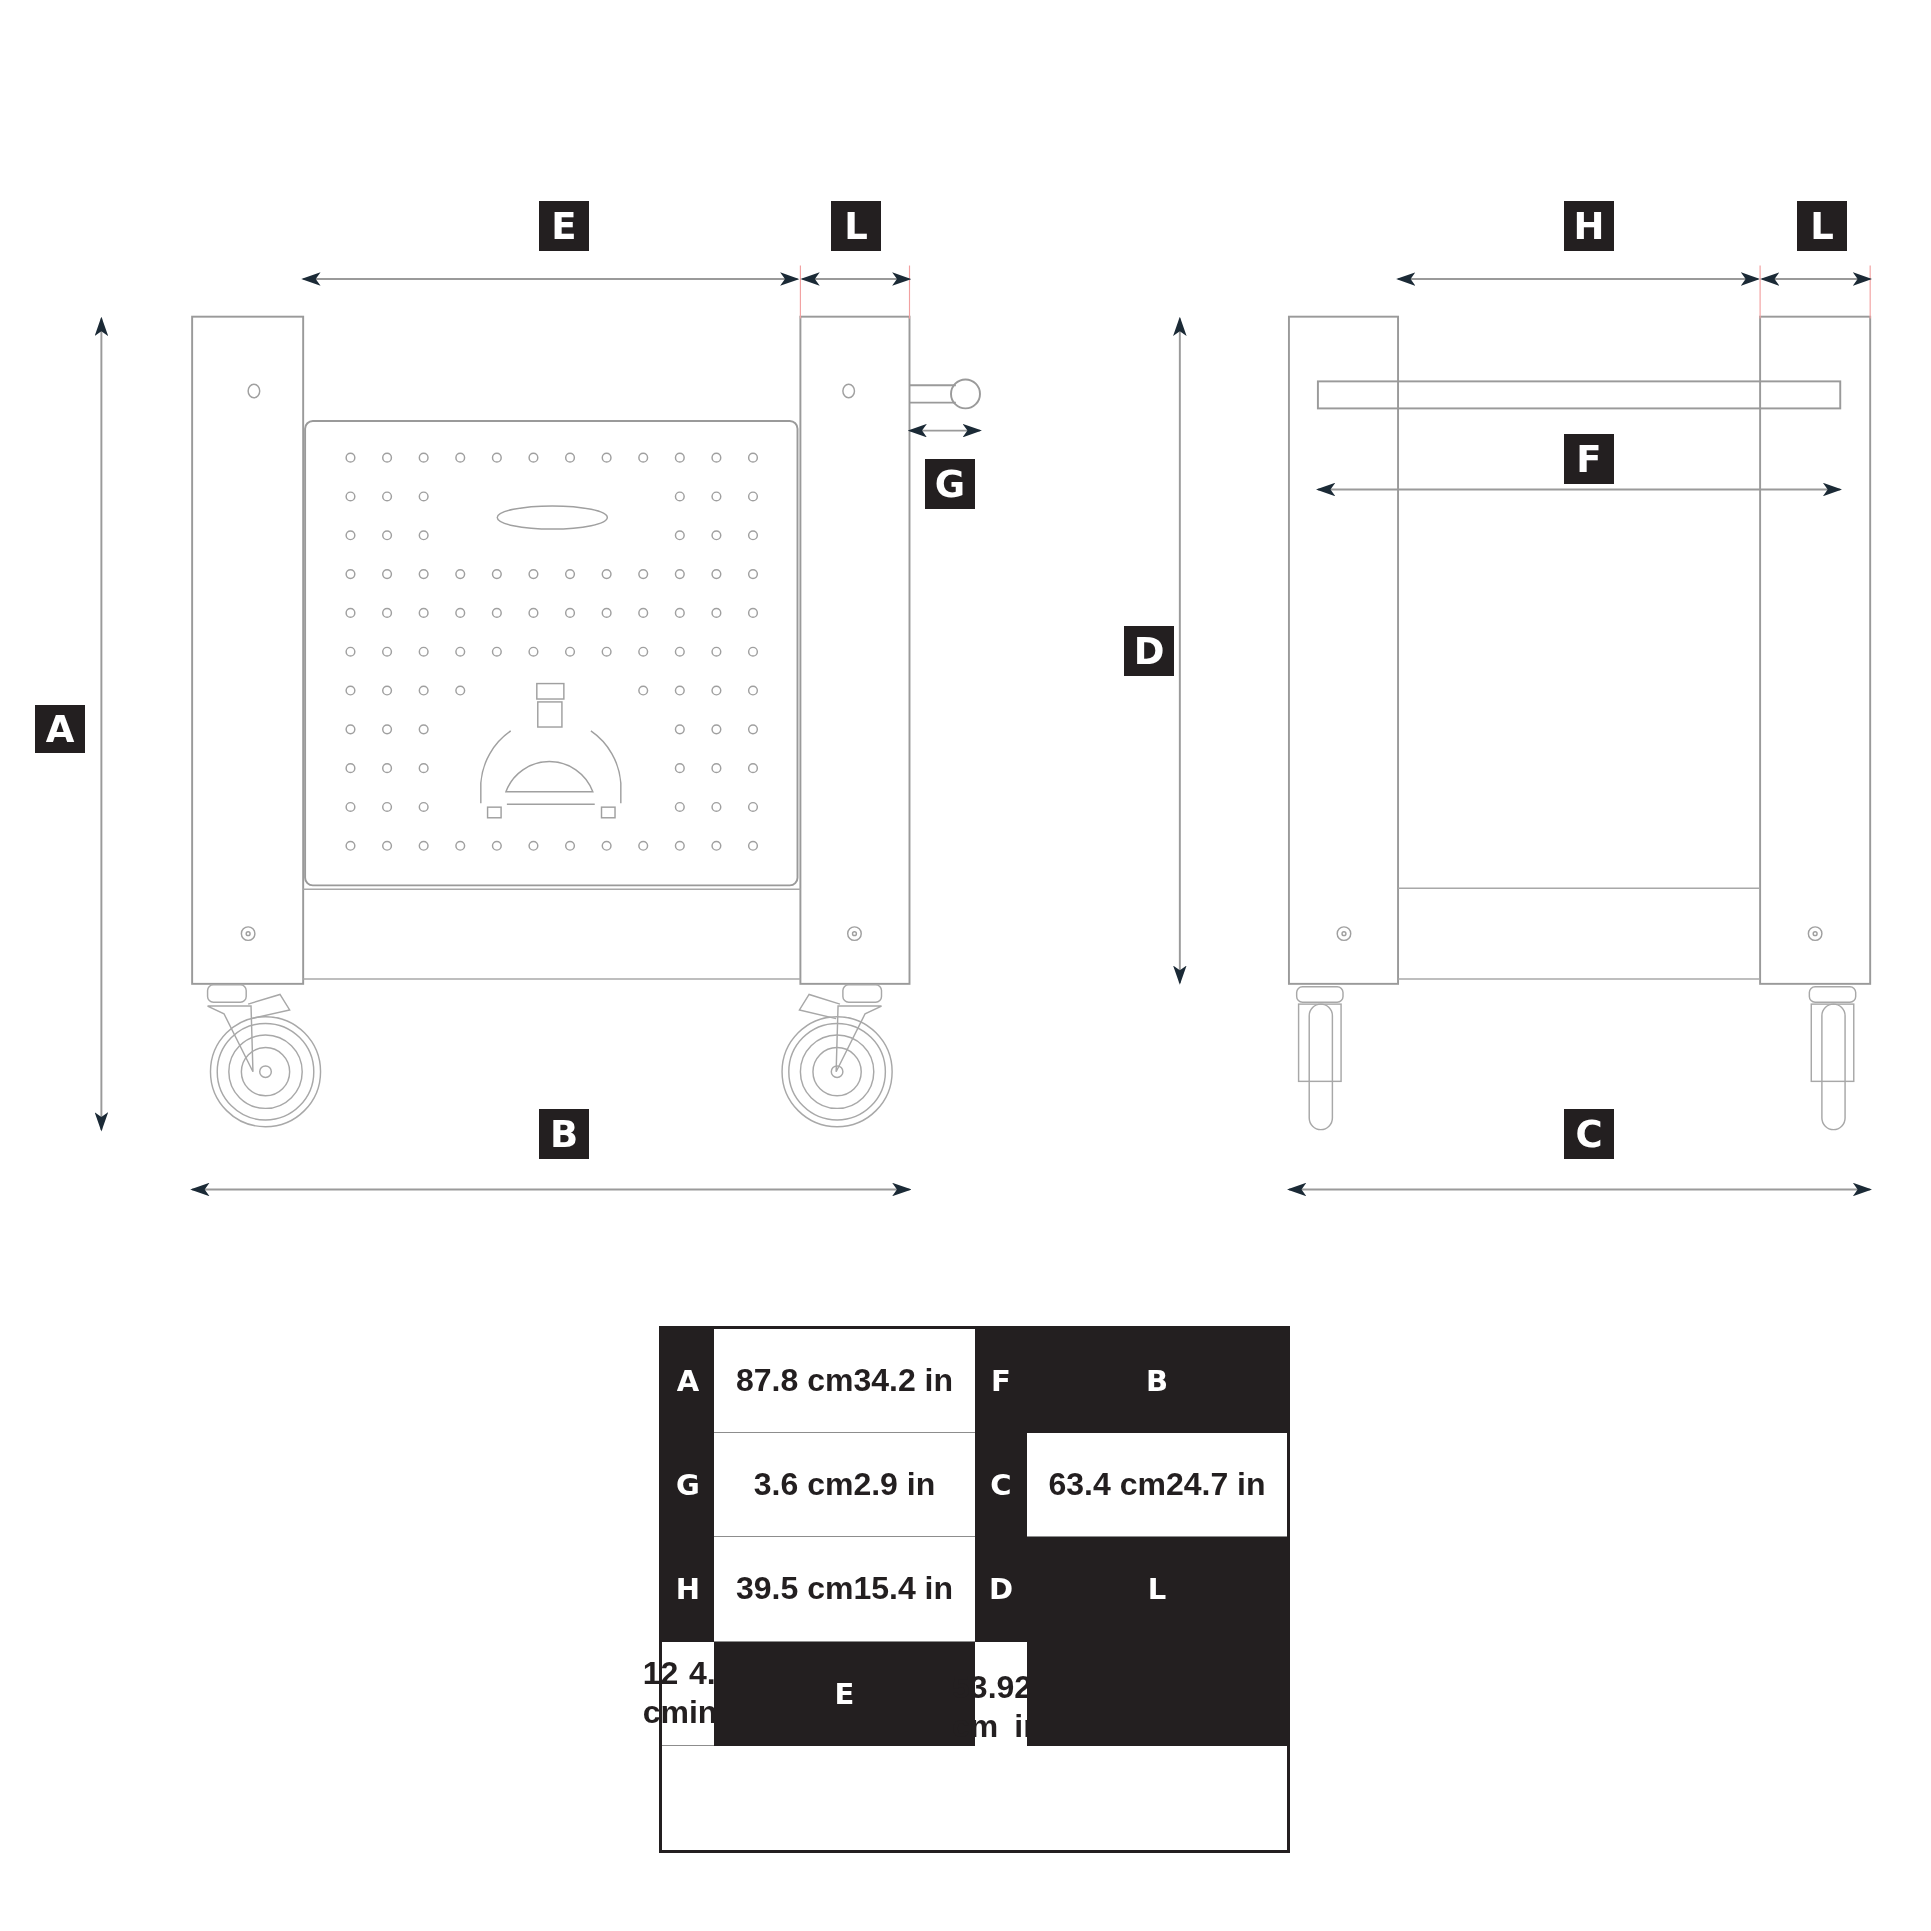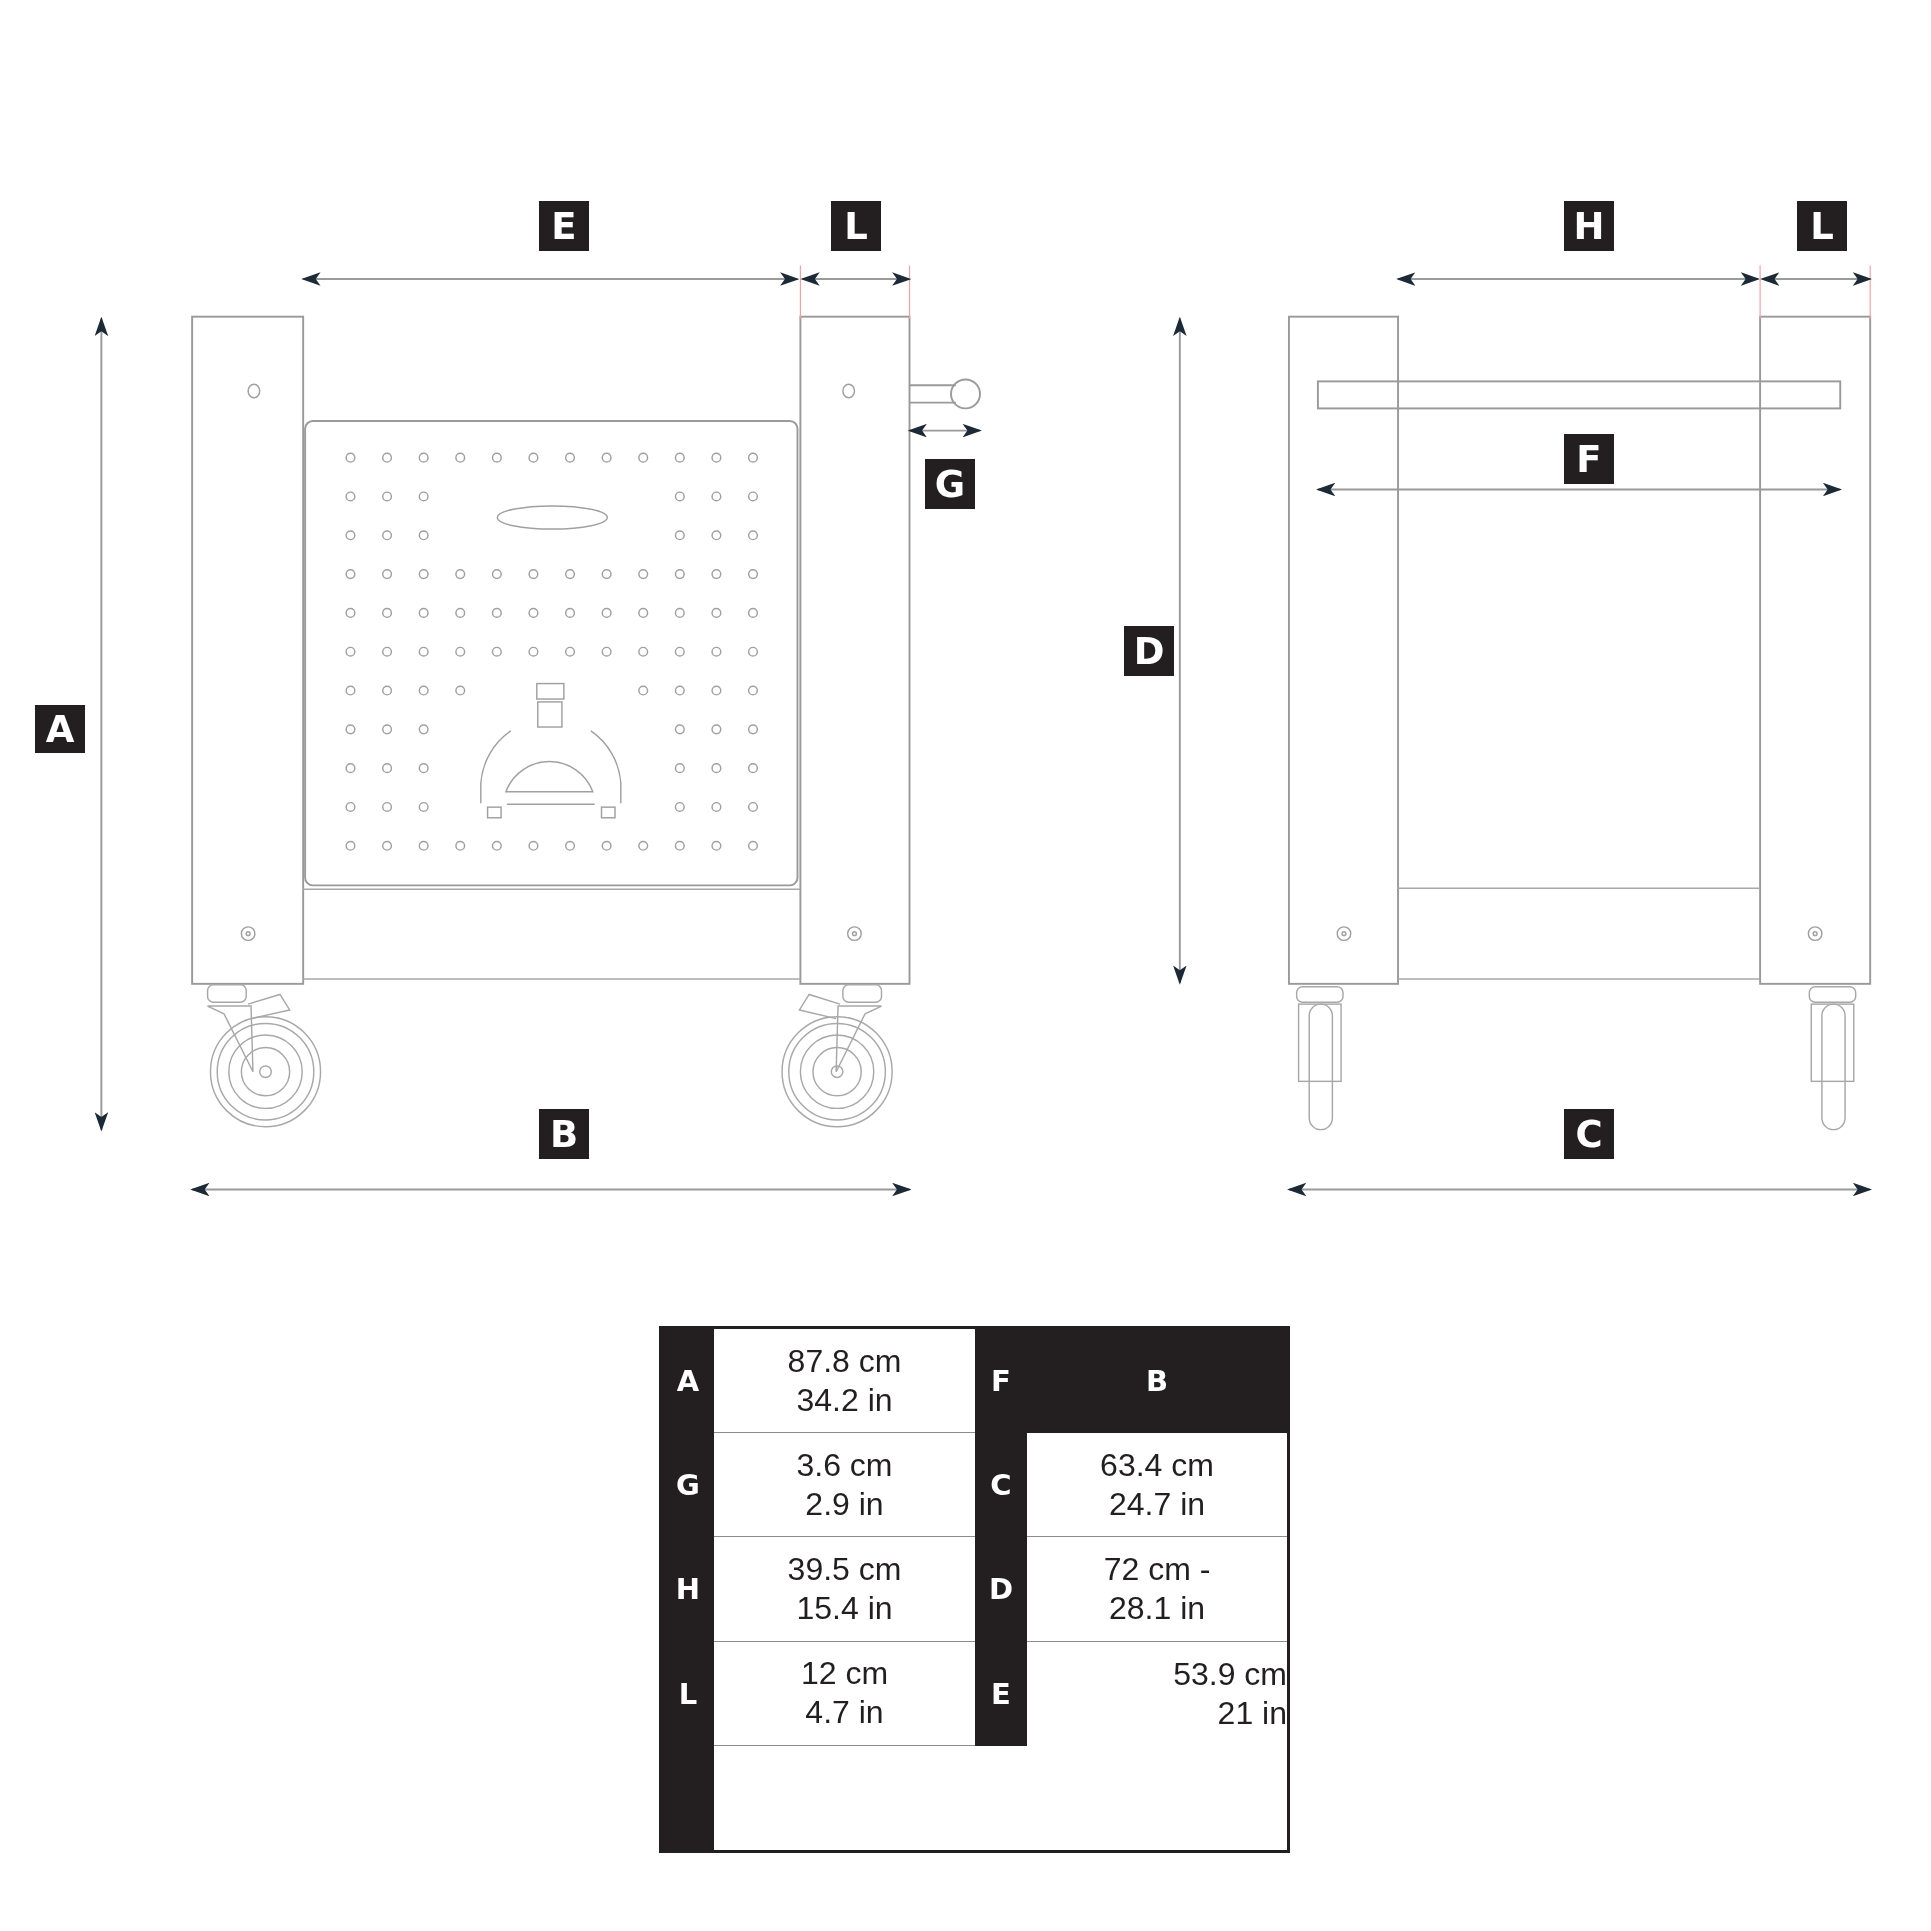--- a/index.html
+++ b/index.html
@@ -7,21 +7,21 @@
   #drawing { position:absolute; left:0; top:0; width:1931px; height:1931px; }
   .ln { stroke:#9a9a9a; stroke-width:2; fill:none; }
   .ln-thin { stroke:#a8a8a8; stroke-width:1.5; fill:none; }
   .dim { stroke:#9a9a9a; stroke-width:2; fill:none; }
   .arrow { fill:#1b2a36; }
   .ext { stroke:#f2a0a0; stroke-width:1.2; }
   .dot { stroke:#a0a0a0; stroke-width:1.5; fill:none; }
   .tag { position:absolute; background:#231f20; color:#ffffff; font-weight:bold; display:flex; align-items:center; justify-content:center; font-family:"DejaVu Sans", sans-serif; font-size:37px; }
   #spec-table { position:absolute; left:659px; top:1326px; width:631px; height:527px; border:3.9px solid #231f20; box-sizing:border-box; display:grid; grid-template-columns:52px 261px 52px 1fr; grid-template-rows:repeat(5, 1fr); background:#fff; }
   .t-key { background:#231f20; color:#fff; font-weight:bold; font-family:"DejaVu Sans", sans-serif; font-size:29px; display:flex; align-items:center; justify-content:center; }
-  .t-val { display:flex; flex-direction:column; align-items:center; justify-content:center; color:#231f20; font-size:32px; line-height:39px; border-bottom:1.9px solid #8d8d8d; }
+  .t-val { display:flex; flex-direction:row; align-items:center; justify-content:center; color:#231f20; font-size:32px; line-height:39px; border-bottom:1.9px solid #8d8d8d;font-weight:bold; }
   .t-val.last { border-bottom:none;align-items:flex-end; }
 </style>
 </head>
 <body>
 
 <svg id="drawing" viewBox="0 0 2000 2000" xmlns="http://www.w3.org/2000/svg">
   <defs>
     <marker id="ah" viewBox="0 0 20 14" refX="18" refY="7" markerWidth="20" markerHeight="14" markerUnits="userSpaceOnUse" orient="auto-start-reverse">
       <path d="M0,0 L20,7 L0,14 L5,7 Z" class="arrow"></path>
     </marker>
@@ -266,24 +266,20 @@
       <span>63.4 cm</span>
       <span>24.7 in</span>
     </div>
   <div class="t-key">H</div>
   <div class="t-val">
       <span>39.5 cm</span>
       <span>15.4 in</span>
     </div>
 
   <div class="t-key">D</div>
-  <div class="t-val">
-      <span>72 cm -</span>
-      <span>28.1 in</span>
-    </div>
   <div class="t-key">L</div>
   <div class="t-val">
       <span>12 cm</span>
       <span>4.7 in</span>
     </div>
 
   <div class="t-key">E</div>
   <div class="t-val last">
       <span>53.9 cm</span>
       <span>21 in</span>

